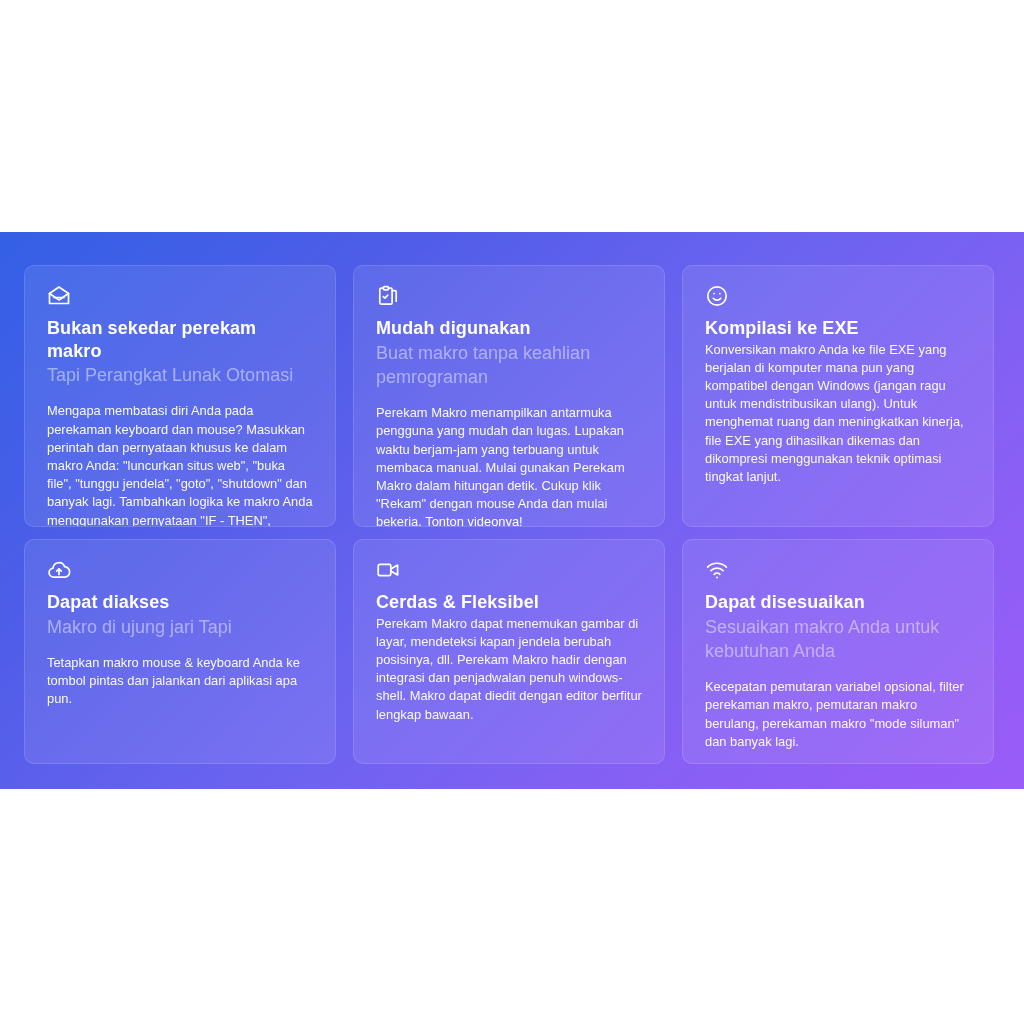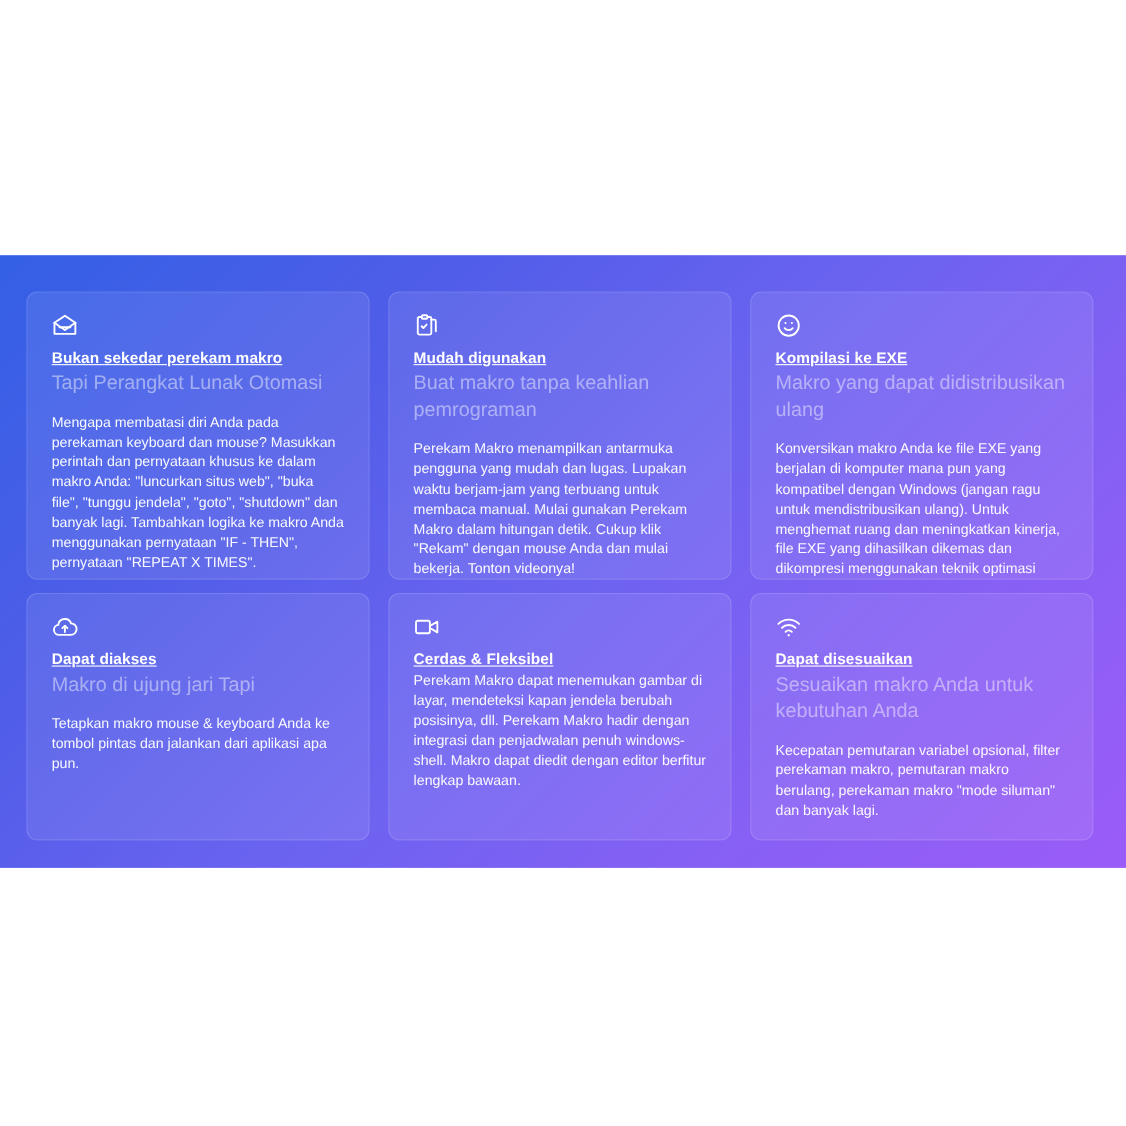--- a/index.html
+++ b/index.html
@@ -54,27 +54,26 @@
   .card-icon {
     display: block;
     width: 24px;
     height: 24px;
     margin-bottom: 9px;
     color: #ffffff;
   }
   .card-icon svg { display: block; width: 24px; height: 24px; }
 
   .card-title {
-    font-size: 14px;
+    font-size: 18px;
     font-weight: 700;
     color: #ffffff;
     letter-spacing: 0.1px;
     line-height: 1.25;
     margin-bottom: 1px;
-    text-decoration: underline;
   }
 
   .card-subtitle {
     font-size: 18px;
     font-weight: 400;
     color: rgba(255,255,255,0.46);
     line-height: 1.35;
     margin-bottom: 15px;
   }
 
@@ -129,21 +128,20 @@
       <article class="feature-card">
         <span class="card-icon">
           <svg viewBox="0 0 24 24" fill="none" stroke="currentColor" stroke-width="1.7" stroke-linecap="round" stroke-linejoin="round">
             <circle cx="12" cy="12" r="9.2"></circle>
             <path d="M8.3 14.3a4.6 4.6 0 0 0 7.4 0"></path>
             <circle cx="9.1" cy="9.6" r="0.95" fill="currentColor" stroke="none"></circle>
             <circle cx="14.9" cy="9.6" r="0.95" fill="currentColor" stroke="none"></circle>
           </svg>
         </span>
         <h3 class="card-title">Kompilasi ke EXE</h3>
-        <p class="card-subtitle">Makro yang dapat didistribusikan ulang</p>
         <p class="card-body">Konversikan makro Anda ke file EXE yang berjalan di komputer mana pun yang kompatibel dengan Windows (jangan ragu untuk mendistribusikan ulang). Untuk menghemat ruang dan meningkatkan kinerja, file EXE yang dihasilkan dikemas dan dikompresi menggunakan teknik optimasi tingkat lanjut.</p>
       </article>
 
       <article class="feature-card">
         <span class="card-icon">
           <svg viewBox="0 0 24 24" fill="none" stroke="currentColor" stroke-width="1.7" stroke-linecap="round" stroke-linejoin="round">
             <path d="M6.6 19.2A4.6 4.6 0 0 1 6 10.05a6 6 0 0 1 11.6-1.4 4.9 4.9 0 0 1-.5 10.55z"></path>
             <path d="M12 16.6v-5.6"></path>
             <path d="M9.7 13.1 12 10.8l2.3 2.3"></path>
           </svg>

